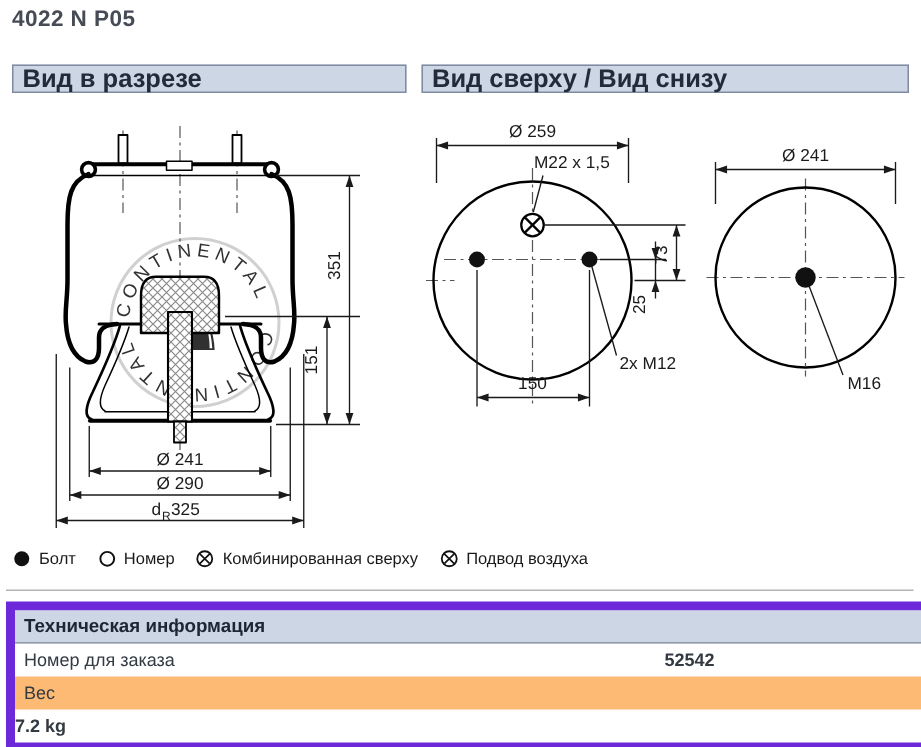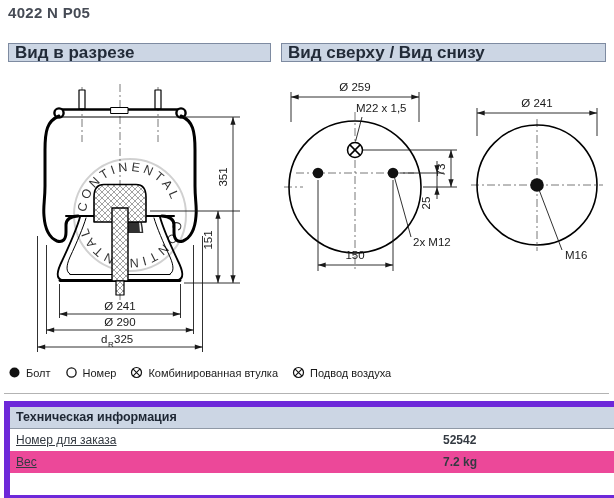--- a/index.html
+++ b/index.html
@@ -17,23 +17,23 @@
   .legend{position:absolute;left:8px;top:366px;display:flex;
           gap:14px;font-size:11px;color:#1a1a1a;}
   .legend .item{display:flex;align-items:center;gap:5px;}
   .divider{position:absolute;left:4px;top:393px;width:605px;height:0;
            border-top:1px solid #b3b3b3;}
   .tbl{position:absolute;left:4px;top:401px;width:604px;height:88px;
        border:6px solid #6d28d9;background:#fff;}
   .tbl-head{height:21px;background:#ccd6e4;border-bottom:1px solid #8f99a6;
             font-weight:bold;font-size:12.5px;line-height:21px;padding-left:6px;color:#1d2633;}
   .tbl-row{display:flex;height:22px;line-height:22px;font-size:12px;color:#343a42;}
-  .tbl-row .lbl{width:427px;padding-left:6px;text-decoration:underline;}
+  .tbl-row .lbl{width:427px;padding-left:6px;}
   .tbl-row .val{flex:1;font-weight:bold;}
-  .tbl-row.alt{background:#ec4899;}
+  .tbl-row.alt{background:#fdba74;flex-direction:column;}
   text{font-family:"Liberation Sans",sans-serif;fill:#1a1a1a;}
 </style>
 </head>
 <body>
 
 <div class="page">
 
   <div class="title">4022 N P05</div>
 
   <div class="phead left">
@@ -206,21 +206,21 @@
       <svg width="13" height="13">
         <circle cx="6.5" cy="6.5" r="4.6" fill="#fff" stroke="#111" stroke-width="1.3"></circle>
       </svg>
       <span>Номер</span>
     </div>
     <div class="item">
       <svg width="13" height="13">
         <circle cx="6.5" cy="6.5" r="5" fill="#fff" stroke="#111" stroke-width="1.2"></circle>
         <path d="M3.2,3.2 L9.8,9.8 M9.8,3.2 L3.2,9.8" stroke="#111" stroke-width="1.1"></path>
       </svg>
-      <span>Комбинированная втулка</span>
+      <span>Комбинированная сверху</span>
     </div>
     <div class="item">
       <svg width="13" height="13">
         <circle cx="6.5" cy="6.5" r="5" fill="#fff" stroke="#111" stroke-width="1.2"></circle>
         <path d="M3.2,3.2 L9.8,9.8 M9.8,3.2 L3.2,9.8" stroke="#111" stroke-width="1.1"></path>
       </svg>
       <span>Подвод воздуха</span>
     </div>
   </div>
 

